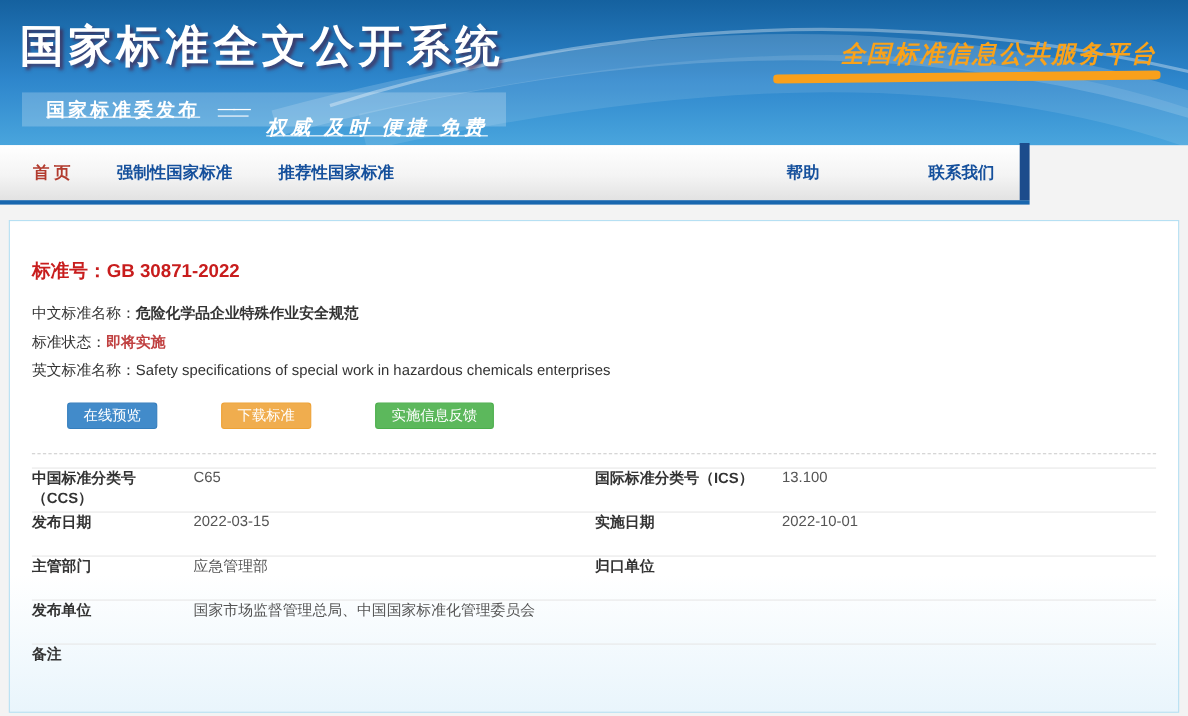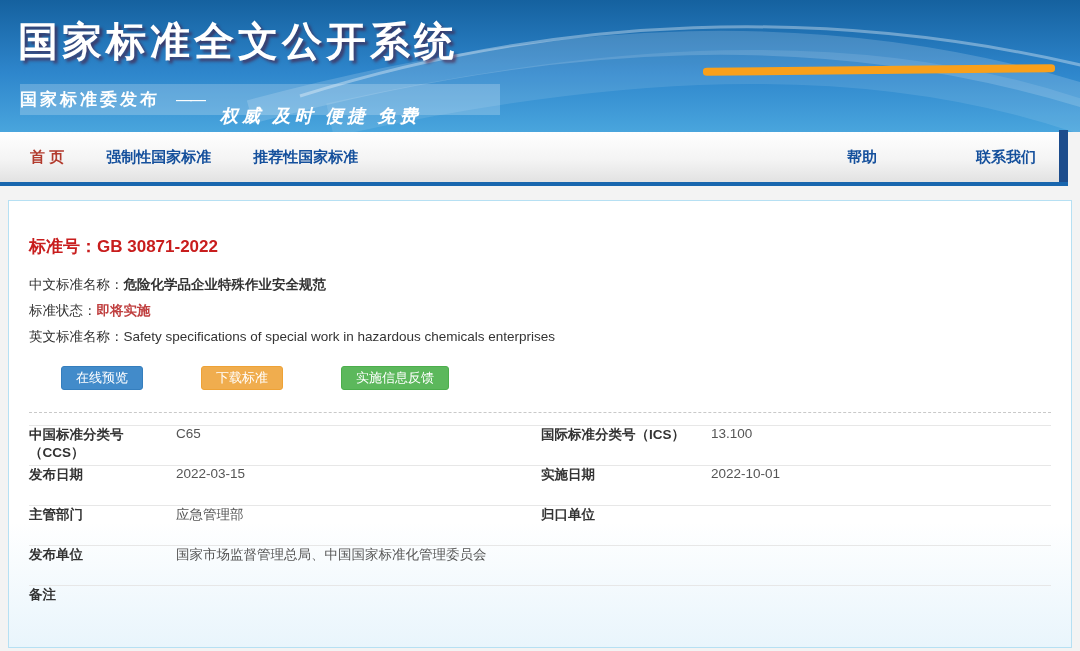--- a/index.html
+++ b/index.html
@@ -6,36 +6,36 @@
   html,body { width:1080px; height:651px; overflow:hidden;
     font-family:"Liberation Sans","DejaVu Sans",sans-serif; background:#f3f3f3; }
 
   
   .header { position:relative; width:1080px; height:132px; overflow:hidden;
     background:linear-gradient(180deg,#15619f 0%,#2e86cc 55%,#49a5dd 100%); }
   .header svg.swoosh { position:absolute; left:0; top:0; }
   .site-title { position:absolute; left:18px; top:14px; color:#ffffff;
     font-size:40px; font-weight:bold; letter-spacing:4px;
     text-shadow:3px 3px 3px rgba(80,10,40,0.55);font-family:Liberation Serif, serif; }
-  .sub-band { position:absolute; left:20px; top:84px; width:480px; height:31px;
+  .sub-band { position:absolute; left:20px; top:84px; width:440px; height:31px;
     background:rgba(255,255,255,0.22); display:flex; align-items:center;
-    color:#ffffff; }
+    padding-left:22px; color:#ffffff;text-decoration:underline; }
   .sub-band .pub { font-family:"Liberation Serif","DejaVu Serif",serif;
     font-size:17px; font-weight:bold; letter-spacing:3px; }
   .sub-band .dash { margin:0 16px; font-size:16px; letter-spacing:-2px; }
   .sub-band .motto { font-family:"Liberation Serif","DejaVu Serif",serif;
     font-style:italic; font-size:18px; font-weight:bold; letter-spacing:4px;margin-top:32px; }
   .platform { position:absolute; right:28px; top:34px; color:#f9a21a;
     font-family:"Liberation Serif","DejaVu Serif",serif; font-style:italic;
     font-weight:bold; font-size:22px; letter-spacing:2px; }
   .platform-underline { position:absolute; right:25px; top:66px; width:352px;
     height:8px; background:#f9a01b; border-radius:4px/3px; transform:rotate(-0.6deg); }
 
   
-  .nav { position:relative; width:1068px; height:54px;
+  .nav { position:relative; width:936px; height:54px;
     background:linear-gradient(180deg,#ffffff 0%,#f4f4f4 55%,#e2e2e2 100%);
     border-bottom:4px solid #1866ae; display:flex; align-items:center; }
   .nav-left { display:flex; align-items:center; }
   .nav-item { font-size:15px; font-weight:bold; color:#15509c; padding:0 12px;
     margin-left:18px; cursor:pointer; white-space:nowrap; }
   .nav-item.active { color:#b23b2e; }
   .nav-right { position:absolute; right:20px; display:flex; align-items:center;gap:45px; }
   .nav-right .nav-item { margin-left:30px; }
   .nav-edge { position:absolute; right:0; top:-2px; width:9px; height:52px;
     background:#1c4c8c; }
@@ -81,20 +81,21 @@
     <path d="M250,112 C560,28 830,18 1085,96" stroke="rgba(255,255,255,0.16)" stroke-width="24" fill="none"></path>
     <path d="M300,96 C560,14 828,6 1085,66" stroke="rgba(255,255,255,0.35)" stroke-width="3" fill="none"></path>
     <path d="M330,120 C600,60 860,40 1085,118" stroke="rgba(255,255,255,0.10)" stroke-width="34" fill="none"></path>
   </svg>
   <div class="site-title">国家标准全文公开系统</div>
   <div class="sub-band">
     <span class="pub">国家标准委发布</span>
     <span class="dash">——</span>
     <span class="motto">权威 及时 便捷 免费</span>
   </div>
+  <div class="platform">全国标准信息公共服务平台</div>
   <div class="platform-underline"></div>
 </div>
 
 <div class="nav">
   <div class="nav-left">
     <div class="nav-item active">首 页</div>
     <div class="nav-item">强制性国家标准</div>
     <div class="nav-item">推荐性国家标准</div>
   </div>
   <div class="nav-right">

